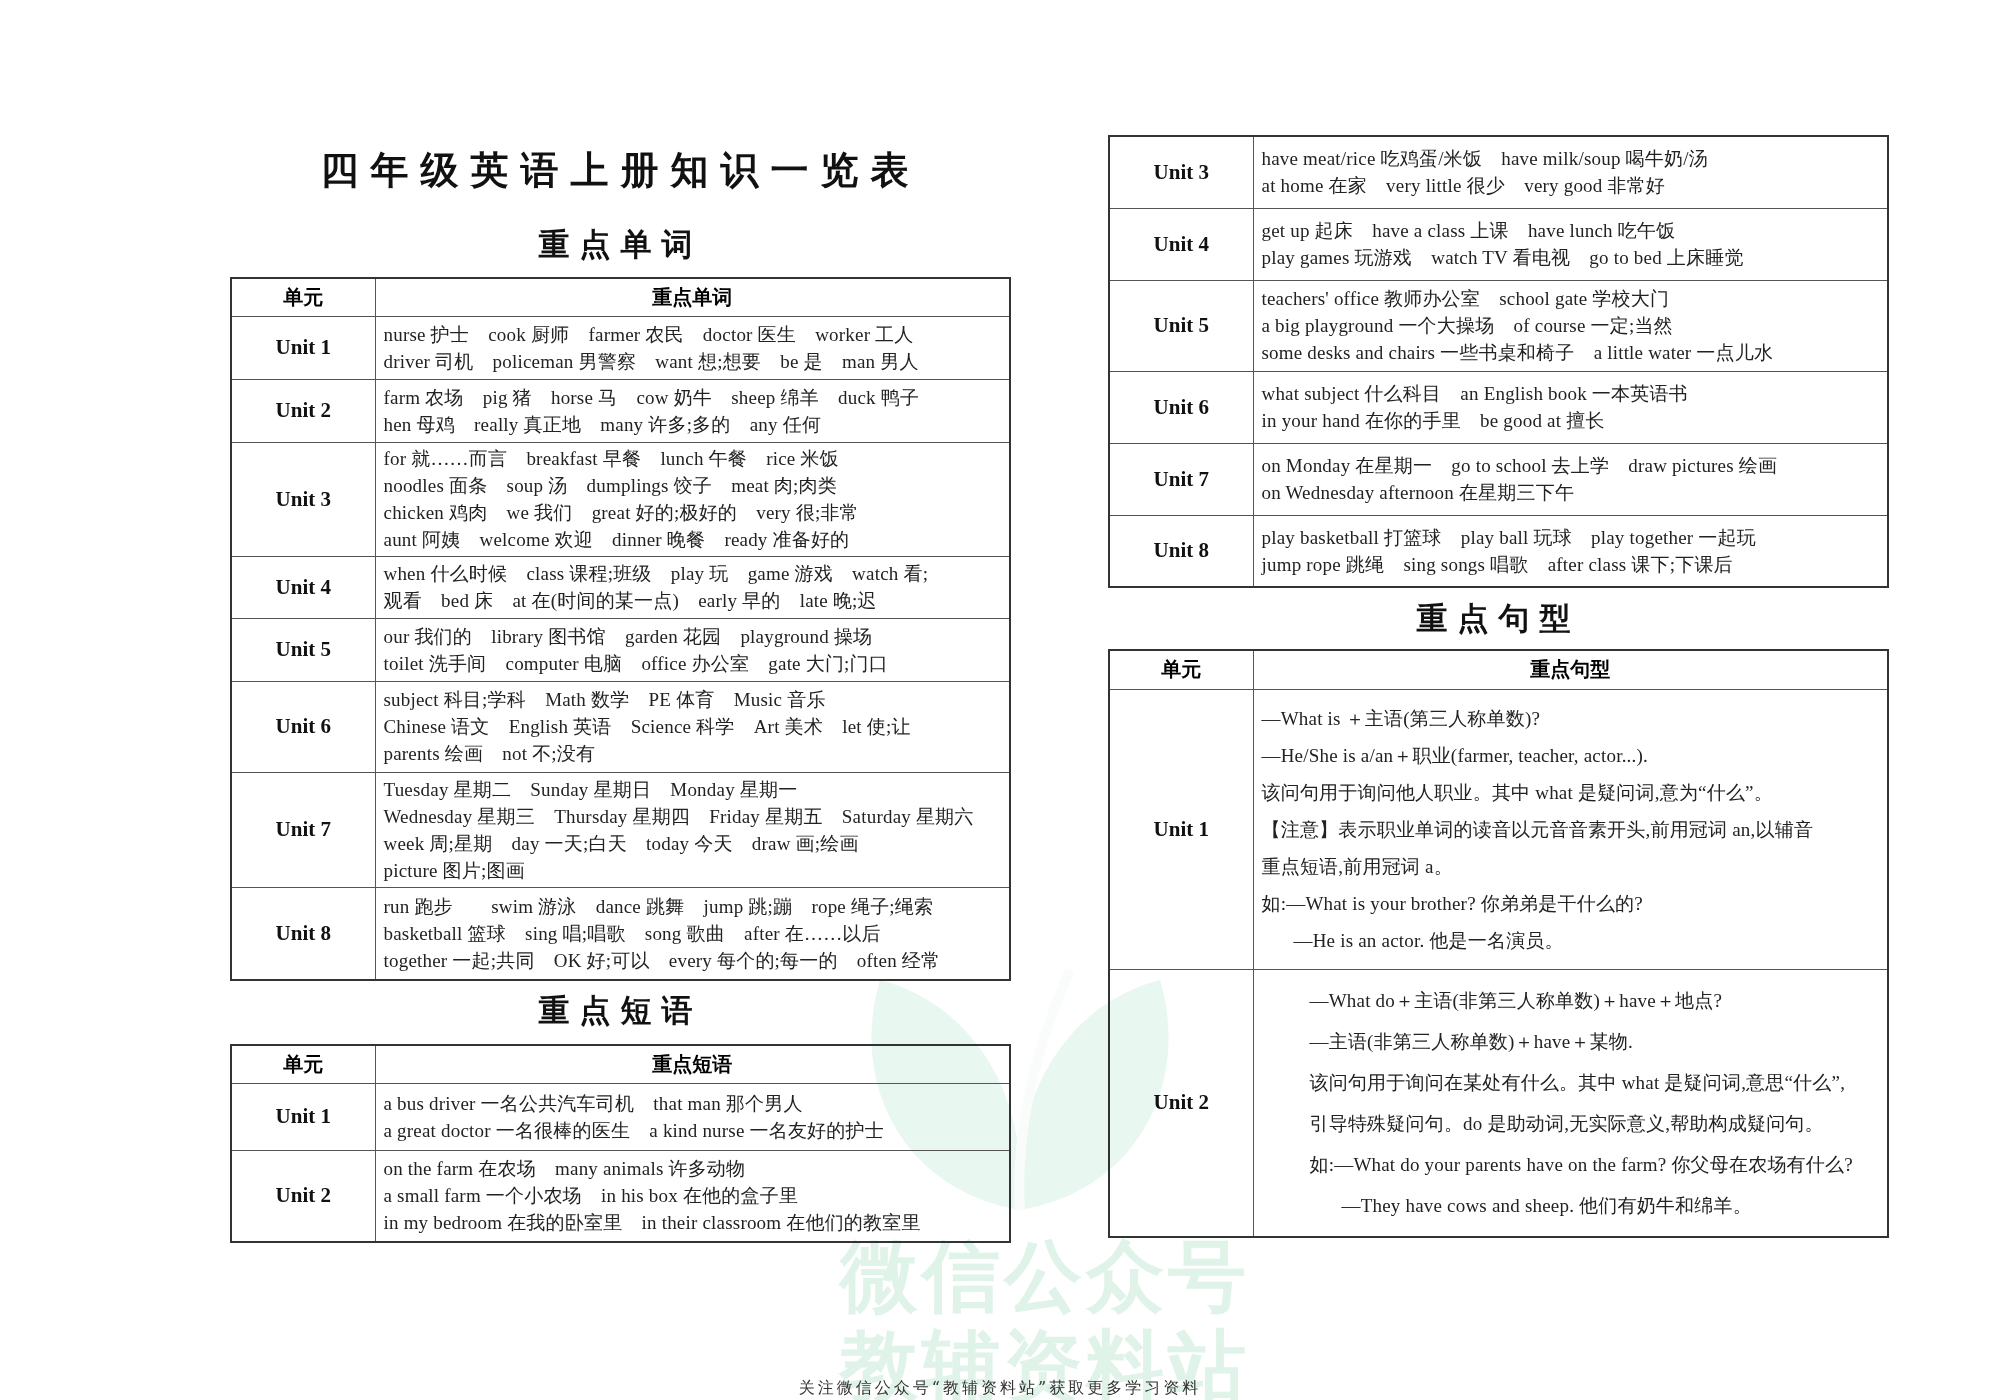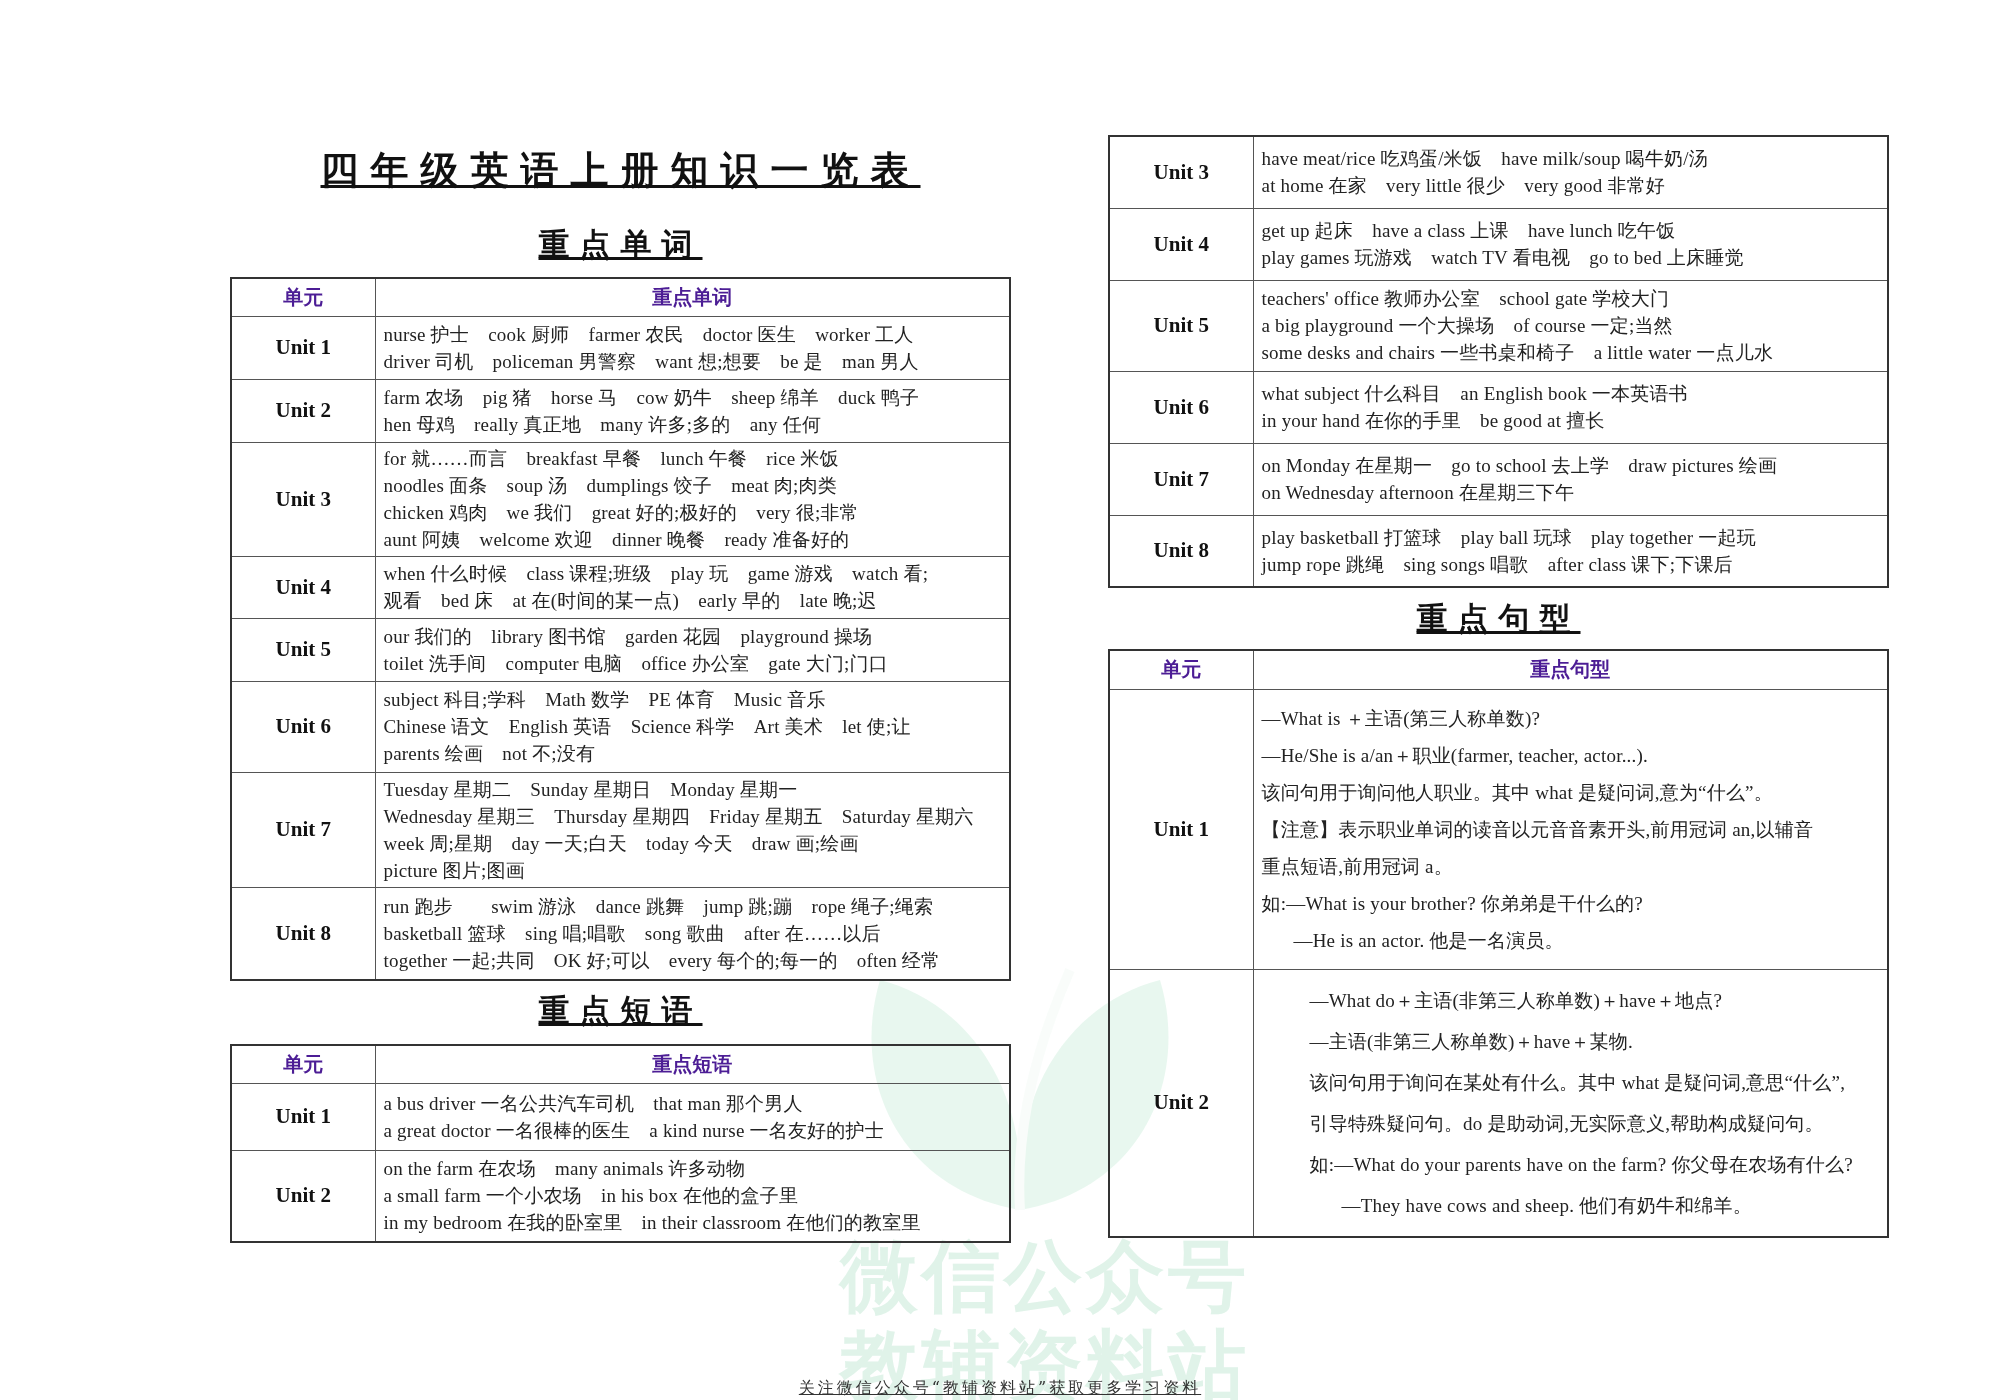--- a/index.html
+++ b/index.html
@@ -1,39 +1,39 @@
 <!DOCTYPE html>
 <html><head>
 <meta charset="utf-8">
 <style>
   html, body { margin:0; padding:0; }
   body {
     width:2000px; height:1400px; background:#ffffff; position:relative; overflow:hidden;
     font-family:"Liberation Serif","DejaVu Serif",serif; color:#222;
   }
-  .abs { position:absolute;text-decoration:underline; }
+  .abs { position:absolute; }
   .title {
     left:230px; width:781px; top:145px; height:50px; text-align:center;
     font-size:38px; font-weight:bold; letter-spacing:12px; color:#111;
     font-family:"DejaVu Serif",serif;
   }
   .heading {
     text-align:center; font-size:31px; font-weight:bold; letter-spacing:10px; color:#111;
     font-family:"DejaVu Serif",serif;
   }
   table.kt {
     position:absolute; border-collapse:collapse; table-layout:fixed;
     border:2px solid #333; background:transparent;
   }
   table.kt td, table.kt th {
     border:1px solid #555; padding:0; vertical-align:middle;
   }
   table.kt th {
     font-family:"Liberation Sans","DejaVu Sans",sans-serif; font-weight:bold;
-    font-size:20px; color:#4c1d95; text-align:center;
+    font-size:20px; color:#000000; text-align:center;
   }
   td.unit {
     text-align:center; font-weight:bold; font-size:21px; color:#111;
     font-family:"Liberation Serif",serif;
   }
   td.content {
     padding-left:8px !important; font-size:19px; line-height:27px; color:#222;
     font-family:"Liberation Serif","DejaVu Serif",serif;
   }
   td.content .ln { display:block; white-space:nowrap; letter-spacing:0.2px; }

